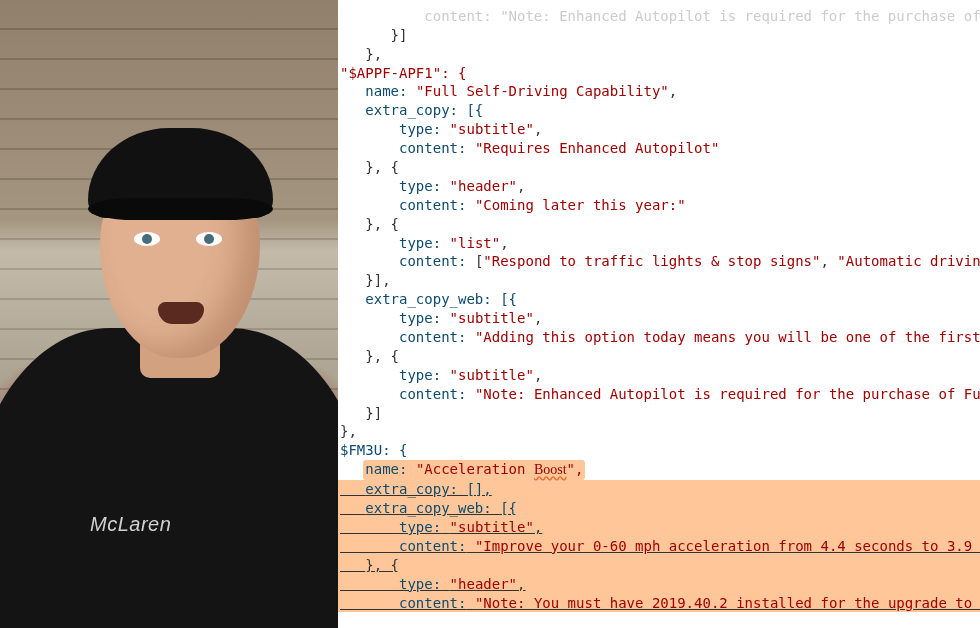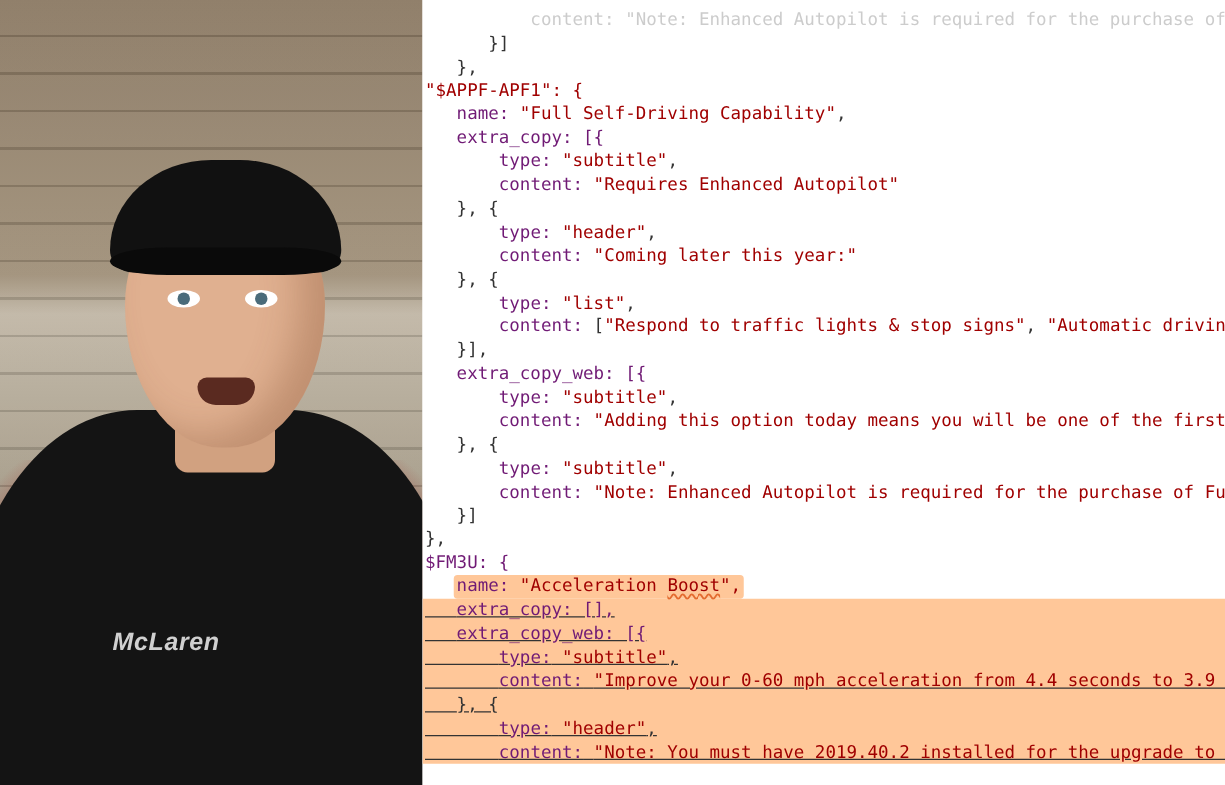--- a/index.html
+++ b/index.html
@@ -111,47 +111,47 @@
       position: absolute;
       bottom: 304px;
       left: 158px;
       width: 46px;
       height: 22px;
       background: #5a2a20;
       border-radius: 10px 10px 20px 20px;
     }
     .shirt-logo {
       position: absolute;
-      bottom: 100px;
+      bottom: 90px;
       left: 90px;
       color: #d0d0d0;
       font-family: "Helvetica Neue", Arial, sans-serif;
       font-style: italic;
-      font-weight: 700;
+      font-weight: 400;
       font-size: 20px;
       letter-spacing: 0.5px;
     }
 
     
     .right-panel {
       flex: 1;
       background: #ffffff;
       padding: 0;
       overflow: hidden;
       position: relative;
     }
     .code {
       white-space: pre;
       padding: 0 0 0 2px;
       color: #333;
       position: relative;
       top: -12px;
     }
     .punc { color: #333; }
-    .kw   { color: #701a75; }   
+    .kw   { color: #0c4a6e; }   
     .qkey { color: #a00000; } 
     .str  { color: #a00000; }
     .br   { color: #333; }
 
     .highlight {
       background: #ffc799;
       display: block;
       margin-left: -2px;
       padding-left: 2px;
       text-decoration: underline;
@@ -160,20 +160,21 @@
       display: inline-block;
       background: #ffc799;
       padding: 0 2px;
       margin: 0 -2px;
       border-radius: 3px;
     }
     .underline-red {
       text-decoration: underline;
       text-decoration-color: #e36b2f;
       text-decoration-style: wavy;
+      font-family: Liberation Serif, serif;
     }
 
     
     .faded { color: #ccc; filter: blur(0.4px); }
   </style>
 </head>
 <body>
 
 <div class="left-panel">
   <div class="garage-lines"></div>

